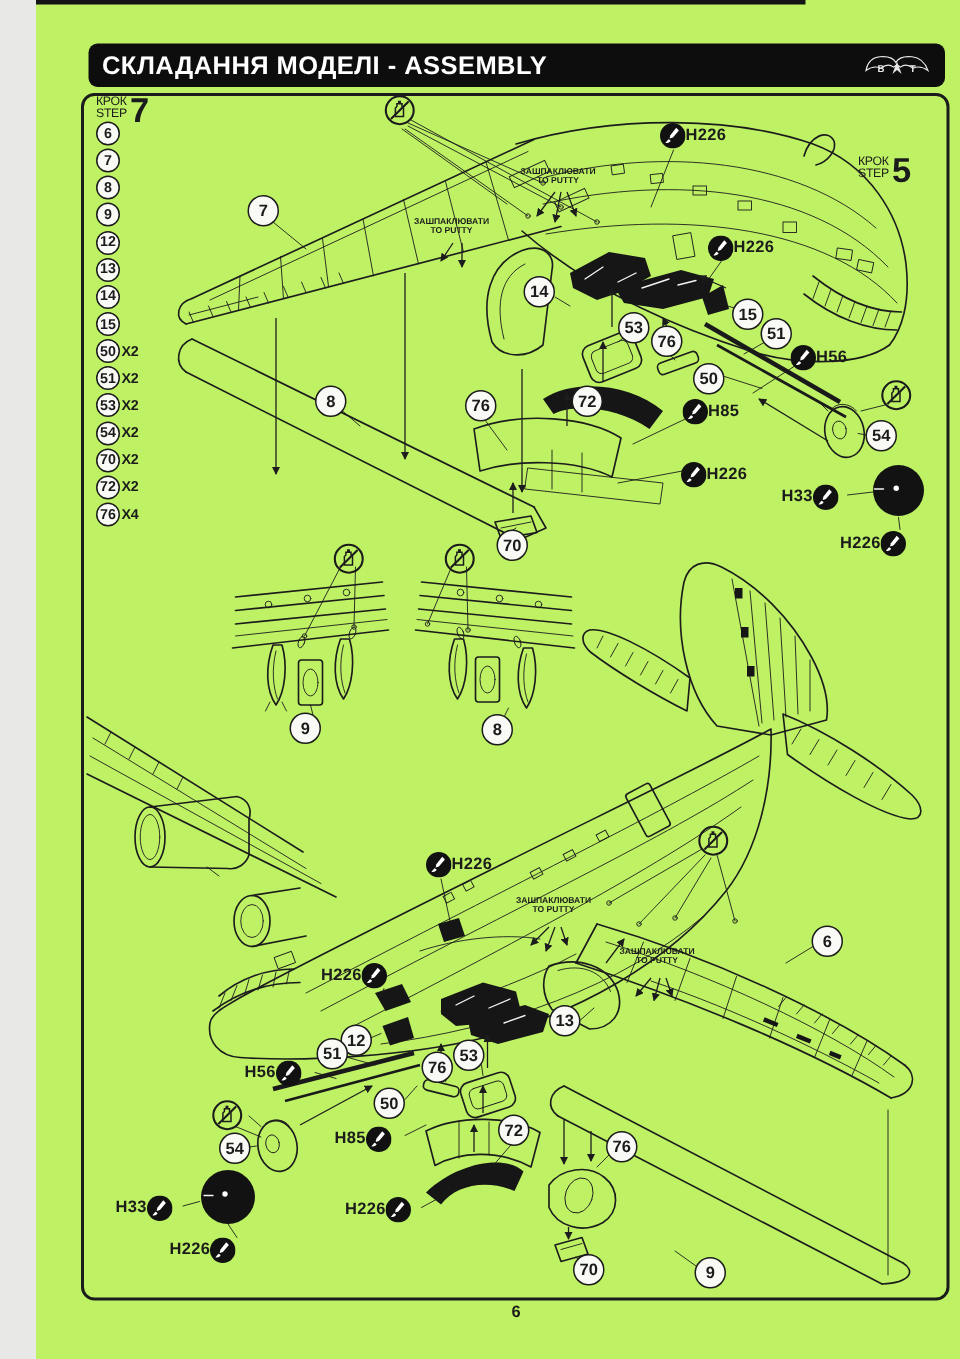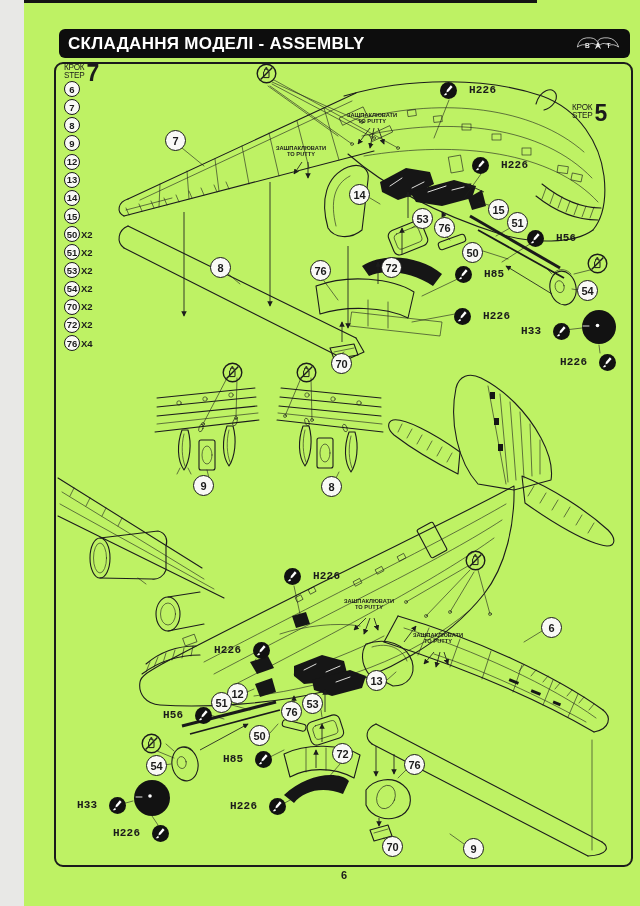--- a/index.html
+++ b/index.html
@@ -16,21 +16,21 @@
   .step .num{font-weight:bold;font-size:23px;line-height:18px;}
   .plist{position:absolute;left:40px;top:80px;}
   .prow{display:flex;align-items:center;height:18.15px;gap:1px;}
   .pbadge{width:16px;height:16px;border:1.7px solid #1b1b1b;border-radius:50%;box-sizing:border-box;
           background:#f9f9f6;display:flex;align-items:center;justify-content:center;
           font-weight:bold;font-size:9.5px;}
   .pqty{font-weight:bold;font-size:9.5px;letter-spacing:-.2px;}
   .co{position:absolute;width:21px;height:21px;border:1.7px solid #1b1b1b;border-radius:50%;
       box-sizing:border-box;background:#f9f9f6;display:flex;align-items:center;justify-content:center;
       font-weight:bold;font-size:11px;z-index:4;}
-  .chip{position:absolute;display:flex;align-items:center;gap:12px;height:18px;z-index:4;font-family:Liberation Mono, monospace;}
+  .chip{position:absolute;display:flex;align-items:center;gap:0;height:18px;z-index:4;}
   .chip .pc{font-weight:bold;font-size:11px;letter-spacing:.2px;}
   .pi{width:17px;height:17px;flex:0 0 17px;}
   .ng{position:absolute;width:21px;height:21px;z-index:4;}
   .putty{position:absolute;width:58px;text-align:center;font-weight:bold;font-size:5.7px;
          line-height:6.4px;z-index:4;}
   .pnum{position:absolute;left:300px;top:869px;width:40px;text-align:center;
         font-weight:bold;font-size:11px;}
   svg.art{position:absolute;z-index:2;}
   .s1{stroke:#1c1c1c;stroke-width:1.1;fill:none;stroke-linecap:round;stroke-linejoin:round;}
   .s0{stroke:#1c1c1c;stroke-width:.6;fill:none;stroke-linecap:round;}

